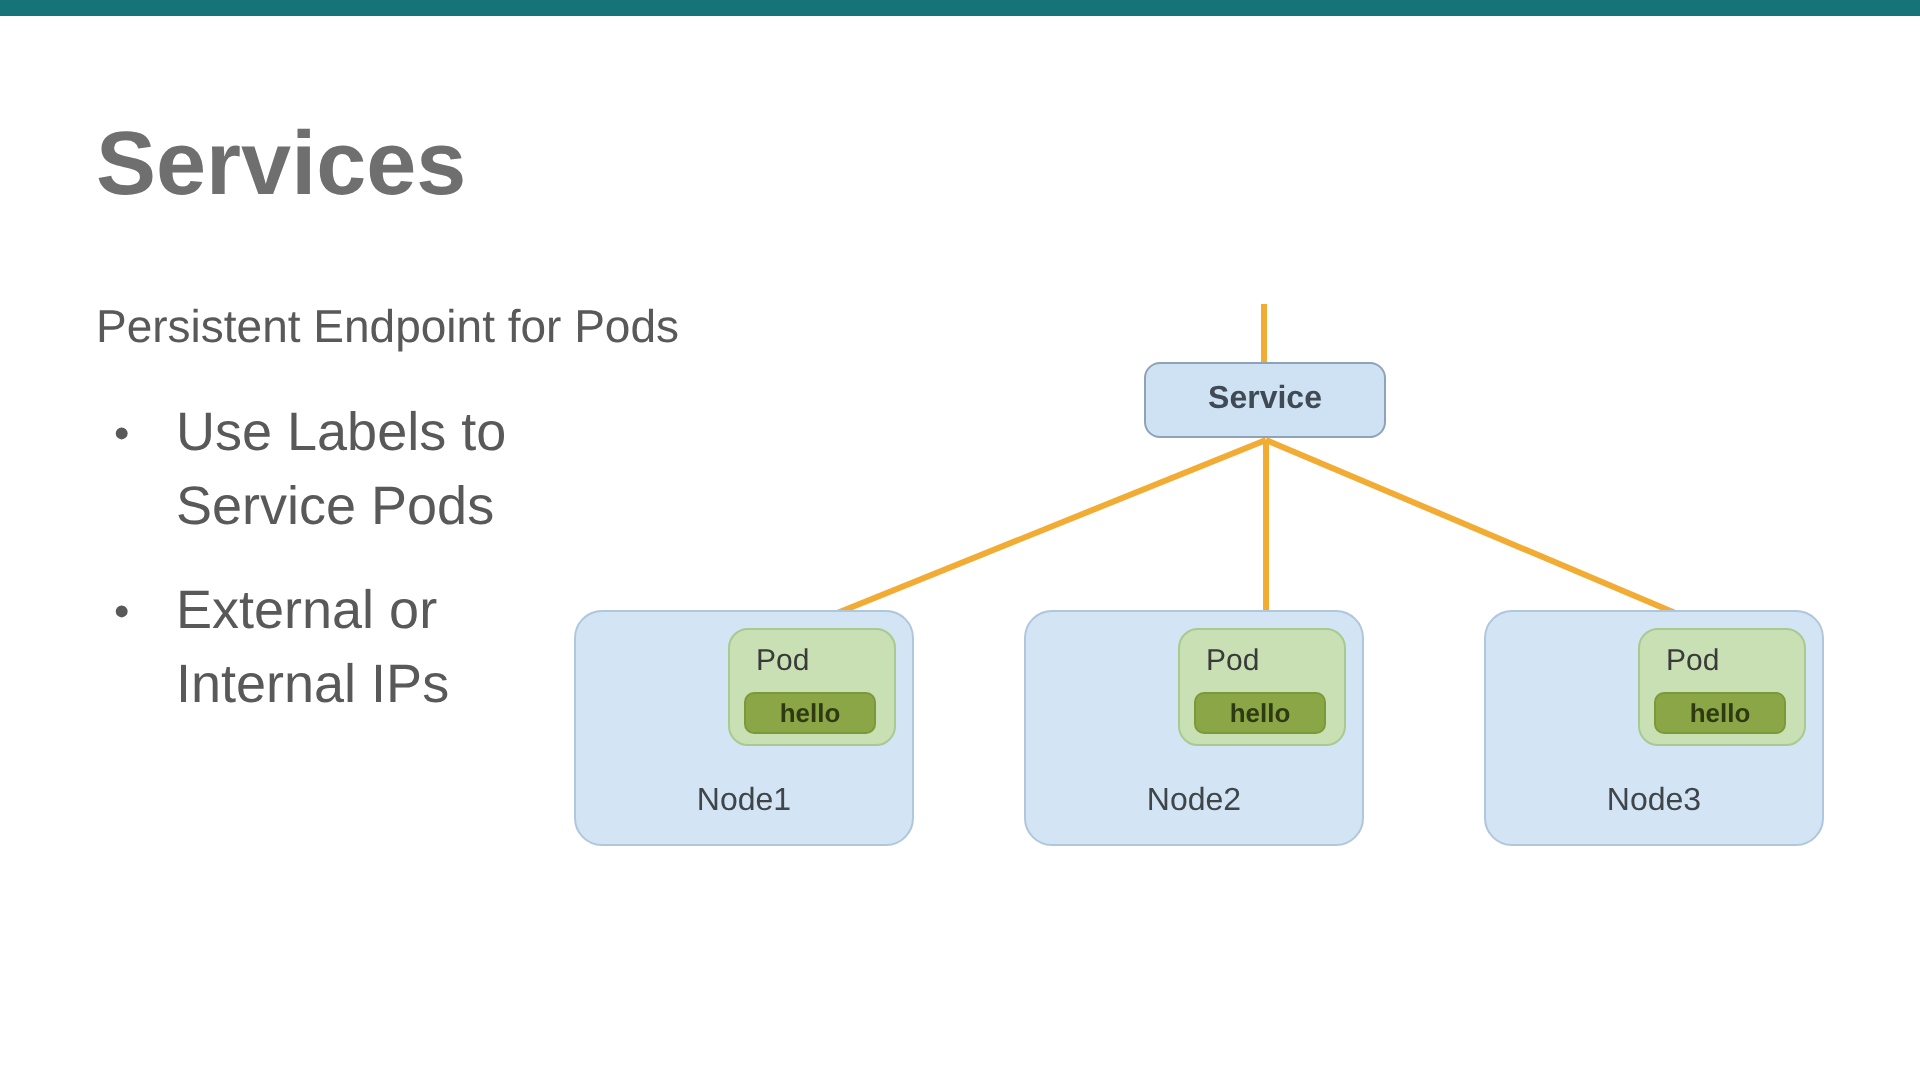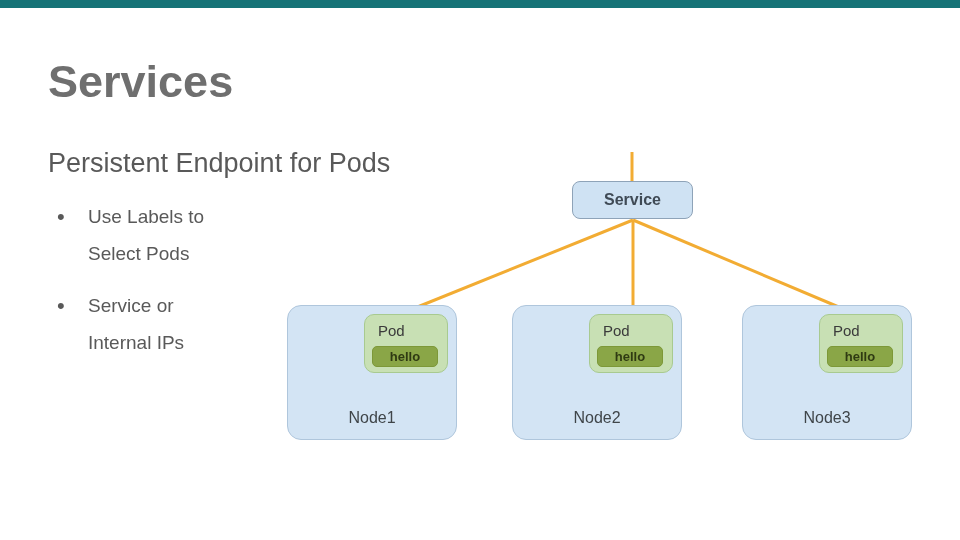--- a/index.html
+++ b/index.html
@@ -26,21 +26,21 @@
     left: 48px; top: 56px;
     margin: 0;
     font-size: 45px;
     line-height: 52px;
     font-weight: 700;
     color: var(--title-text);
   }
   .subtitle {
     position: absolute;
     left: 48px; top: 146px;
-    font-size: 27px;
+    font-size: 23px;
     line-height: 34px;
     color: var(--body-text);
   }
   .bullets {
     position: absolute;
     left: 57px; top: 198px;
     margin: 0; padding: 0;
     list-style: none;
   }
   .bullet {
@@ -49,21 +49,21 @@
     margin-bottom: 15px;
   }
   .bullet .dot {
     width: 31px;
     font-size: 22px;
     line-height: 37px;
     color: var(--body-text);
     flex: 0 0 auto;
   }
   .bullet .btext {
-    font-size: 19px;
+    font-size: 27px;
     line-height: 37px;
     color: var(--body-text);
   }
   .connectors {
     position: absolute;
     left: 0; top: 0;
   }
   .connectors line {
     stroke: var(--connector-line);
     stroke-width: 3;
@@ -79,21 +79,21 @@
     display: flex;
     align-items: center;
     justify-content: center;
     font-size: 16px;
     font-weight: 700;
     color: #3F4A55;
   }
   .node {
     position: absolute;
     top: 305px;
-    width: 170px; height: 135px;
+    width: 170px; height: 118px;
     box-sizing: border-box;
     background: var(--node-fill);
     border: 1.5px solid var(--node-border);
     border-radius: 14px;
   }
   .node.n1 { left: 287px; }
   .node.n2 { left: 512px; }
   .node.n3 { left: 742px; }
   .node-label {
     position: absolute;
@@ -143,27 +143,27 @@
 
   <h1 class="title">Services</h1>
 
   <div class="subtitle">Persistent Endpoint for Pods</div>
 
   <ul class="bullets">
     <li class="bullet">
       <span class="dot">•</span>
       <span class="btext">
         <span>Use Labels to</span><br>
-        <span>Select Pods</span>
+        <span>Service Pods</span>
       </span>
     </li>
     <li class="bullet">
       <span class="dot">•</span>
       <span class="btext">
-        <span>Service or</span><br>
+        <span>External or</span><br>
         <span>Internal IPs</span>
       </span>
     </li>
   </ul>
 
   <svg class="connectors" width="960" height="540" viewBox="0 0 960 540">
     <line x1="632" y1="152" x2="632" y2="182"></line>
     <line x1="633" y1="220" x2="405" y2="312"></line>
     <line x1="633" y1="220" x2="633" y2="313"></line>
     <line x1="633" y1="220" x2="853" y2="313"></line>

